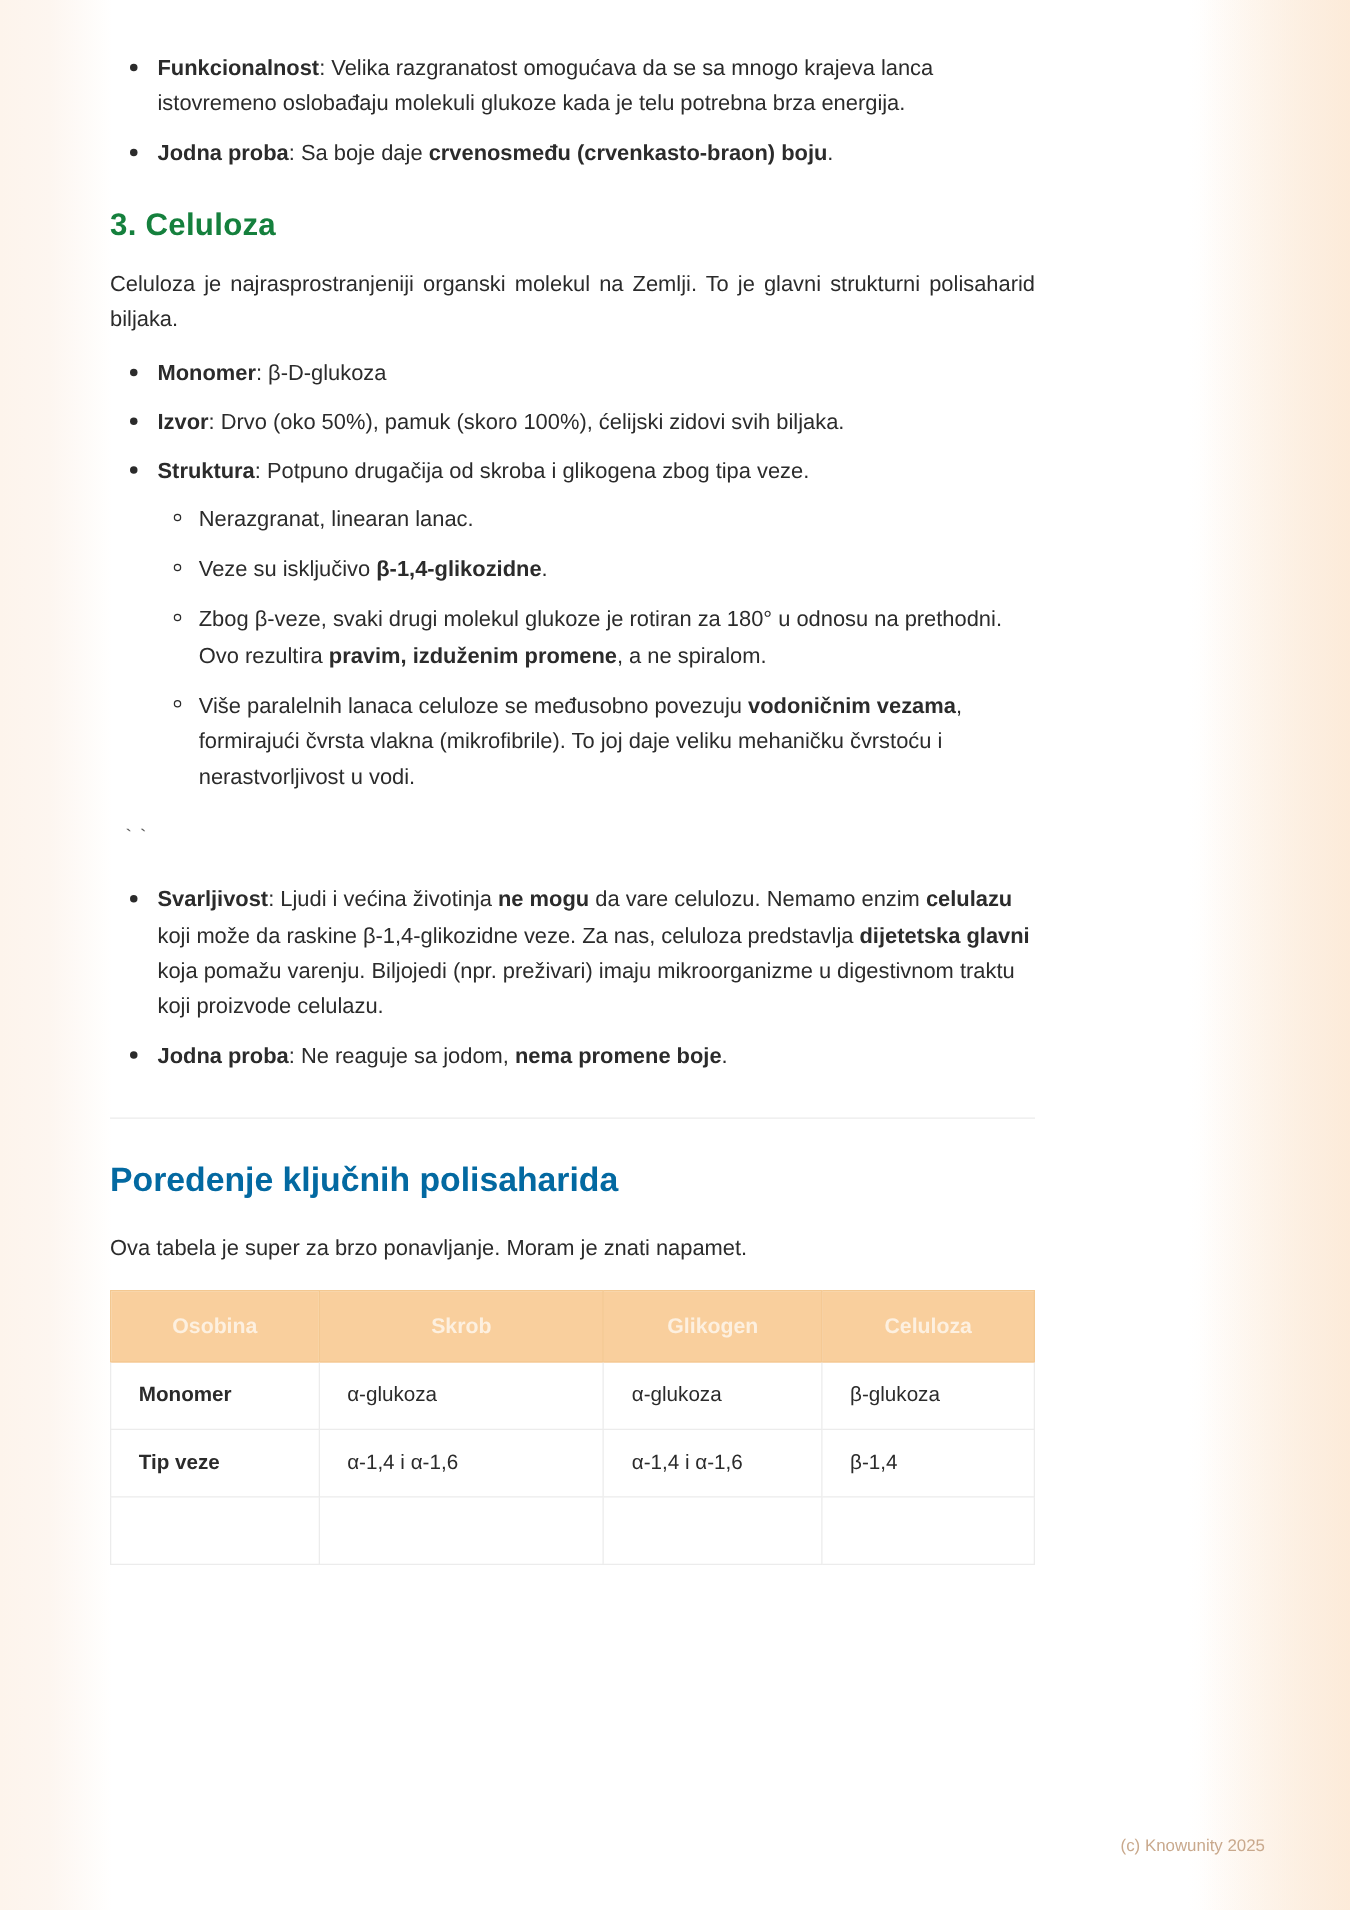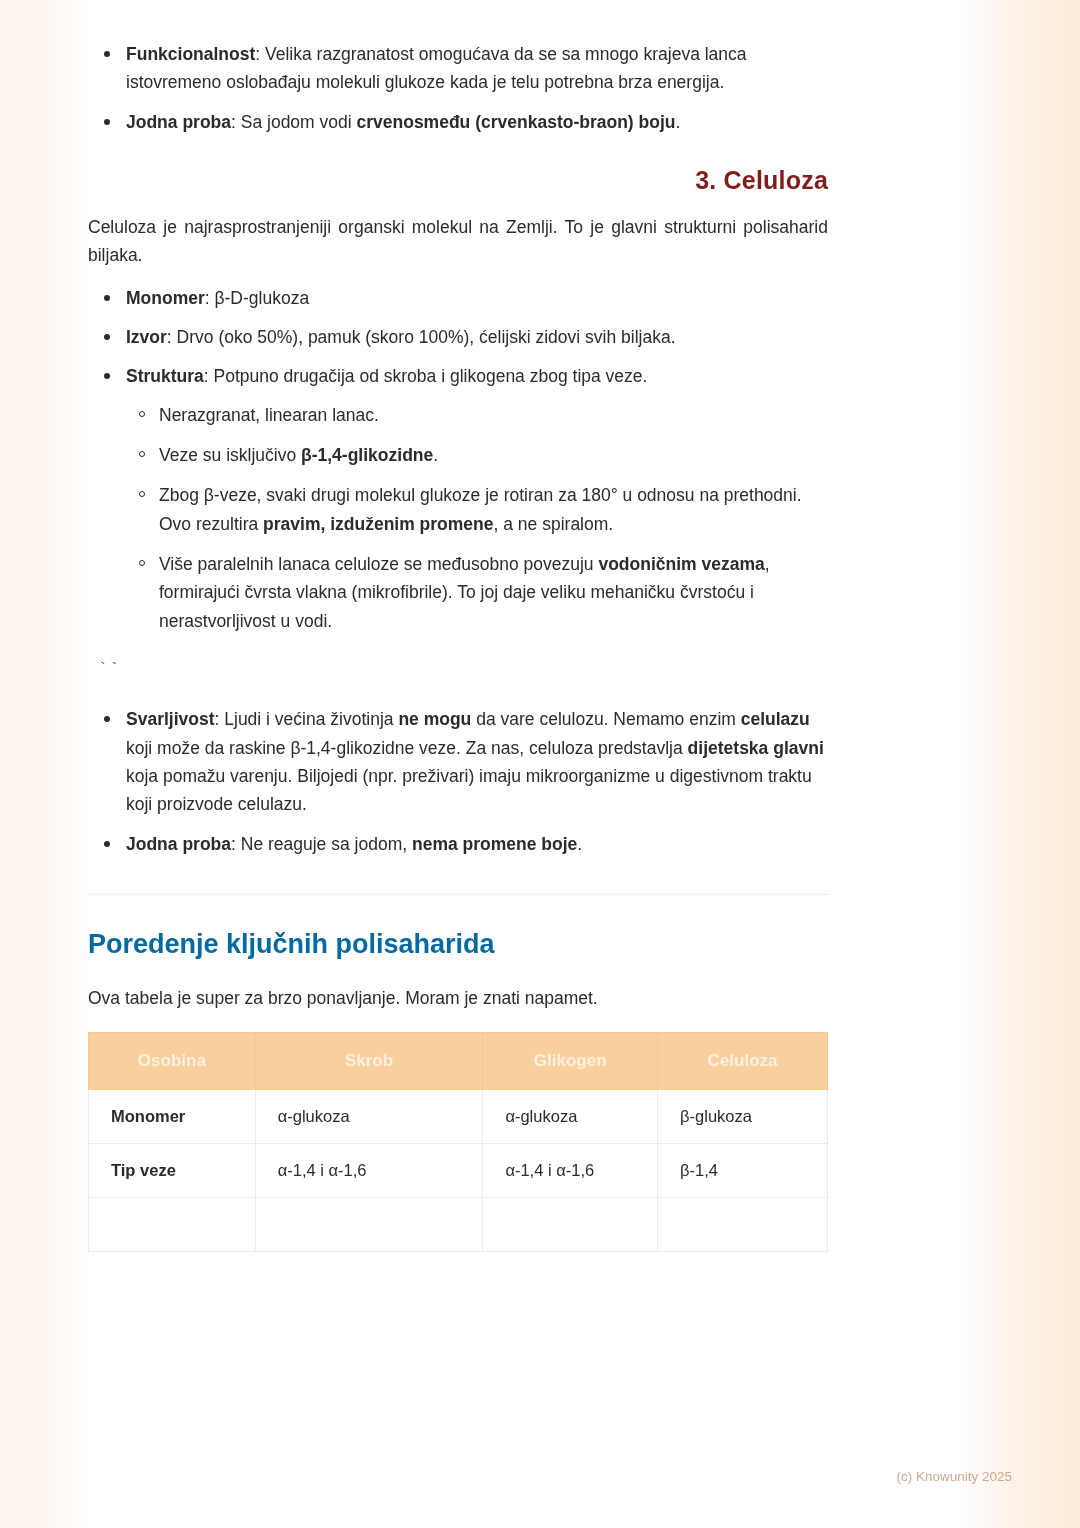--- a/index.html
+++ b/index.html
@@ -87,24 +87,23 @@
     border-radius: 50%;
     border: 1.4px solid #2b2b2b;
     background: transparent;
     box-sizing: border-box;
   }
   b, strong { font-weight: 700; }
 
   h2.section {
     font-size: 25px;
     font-weight: 700;
-    color: #7f1d1d;
+    color: #15803d;
     margin: 30px 0 18px 0;
     letter-spacing: 0.2px;
-    text-align: right;
   }
   h2.big-section {
     font-size: 27px;
     font-weight: 700;
     color: #0369a1;
     margin: 34px 0 24px 0;
   }
   p.para {
     margin: 0 0 14px 0;
     text-align: justify;
@@ -169,21 +168,21 @@
 <div class="page-bg"></div>
 
 <div class="sheet">
   <div class="content">
 
     <ul class="bullets">
       <li>
         <b>Funkcionalnost</b><span>: Velika razgranatost omogućava da se sa mnogo krajeva lanca istovremeno oslobađaju molekuli glukoze kada je telu potrebna brza energija.</span>
       </li>
       <li>
-        <b>Jodna proba</b><span>: Sa jodom vodi </span><b>crvenosmeđu (crvenkasto-braon) boju</b><span>.</span>
+        <b>Jodna proba</b><span>: Sa boje daje </span><b>crvenosmeđu (crvenkasto-braon) boju</b><span>.</span>
       </li>
     </ul>
 
     <h2 class="section">3. Celuloza</h2>
 
     <p class="para">Celuloza je najrasprostranjeniji organski molekul na Zemlji. To je glavni strukturni polisaharid biljaka.</p>
 
     <ul class="bullets">
       <li>
         <b>Monomer</b><span>: β-D-glukoza</span>

